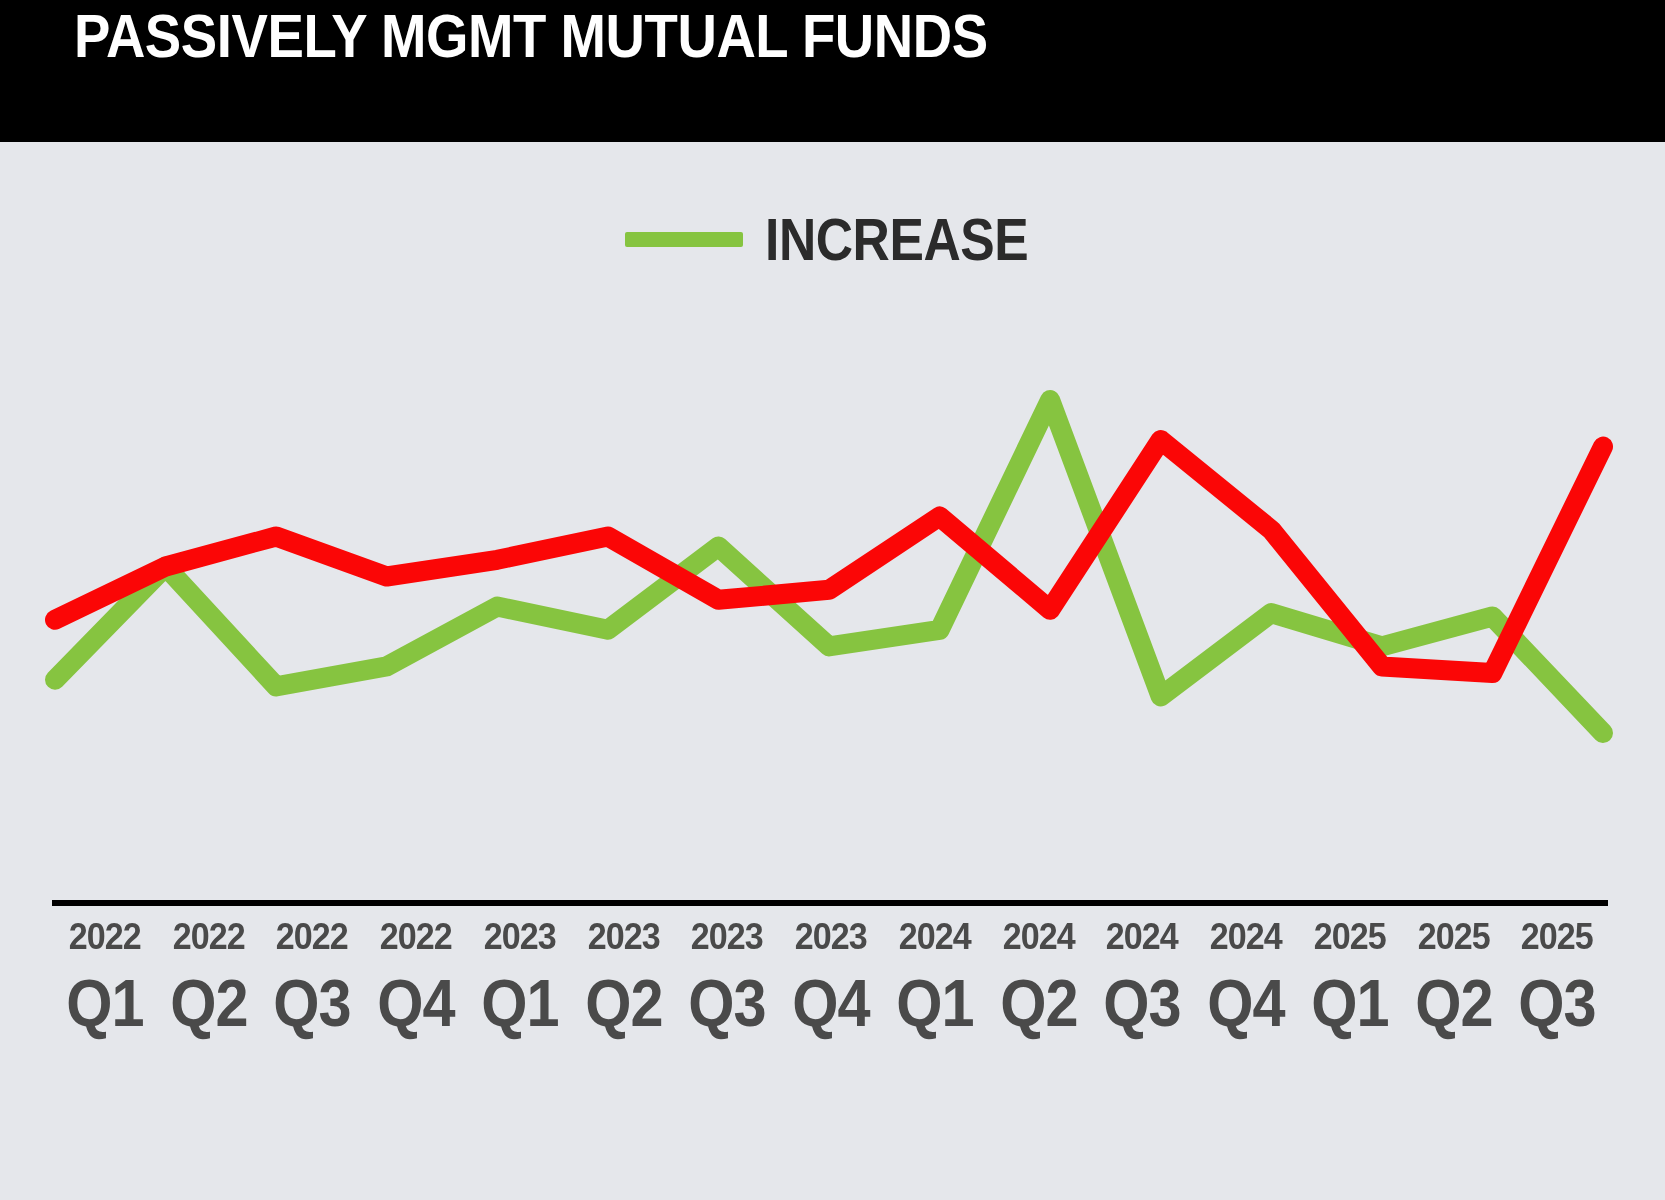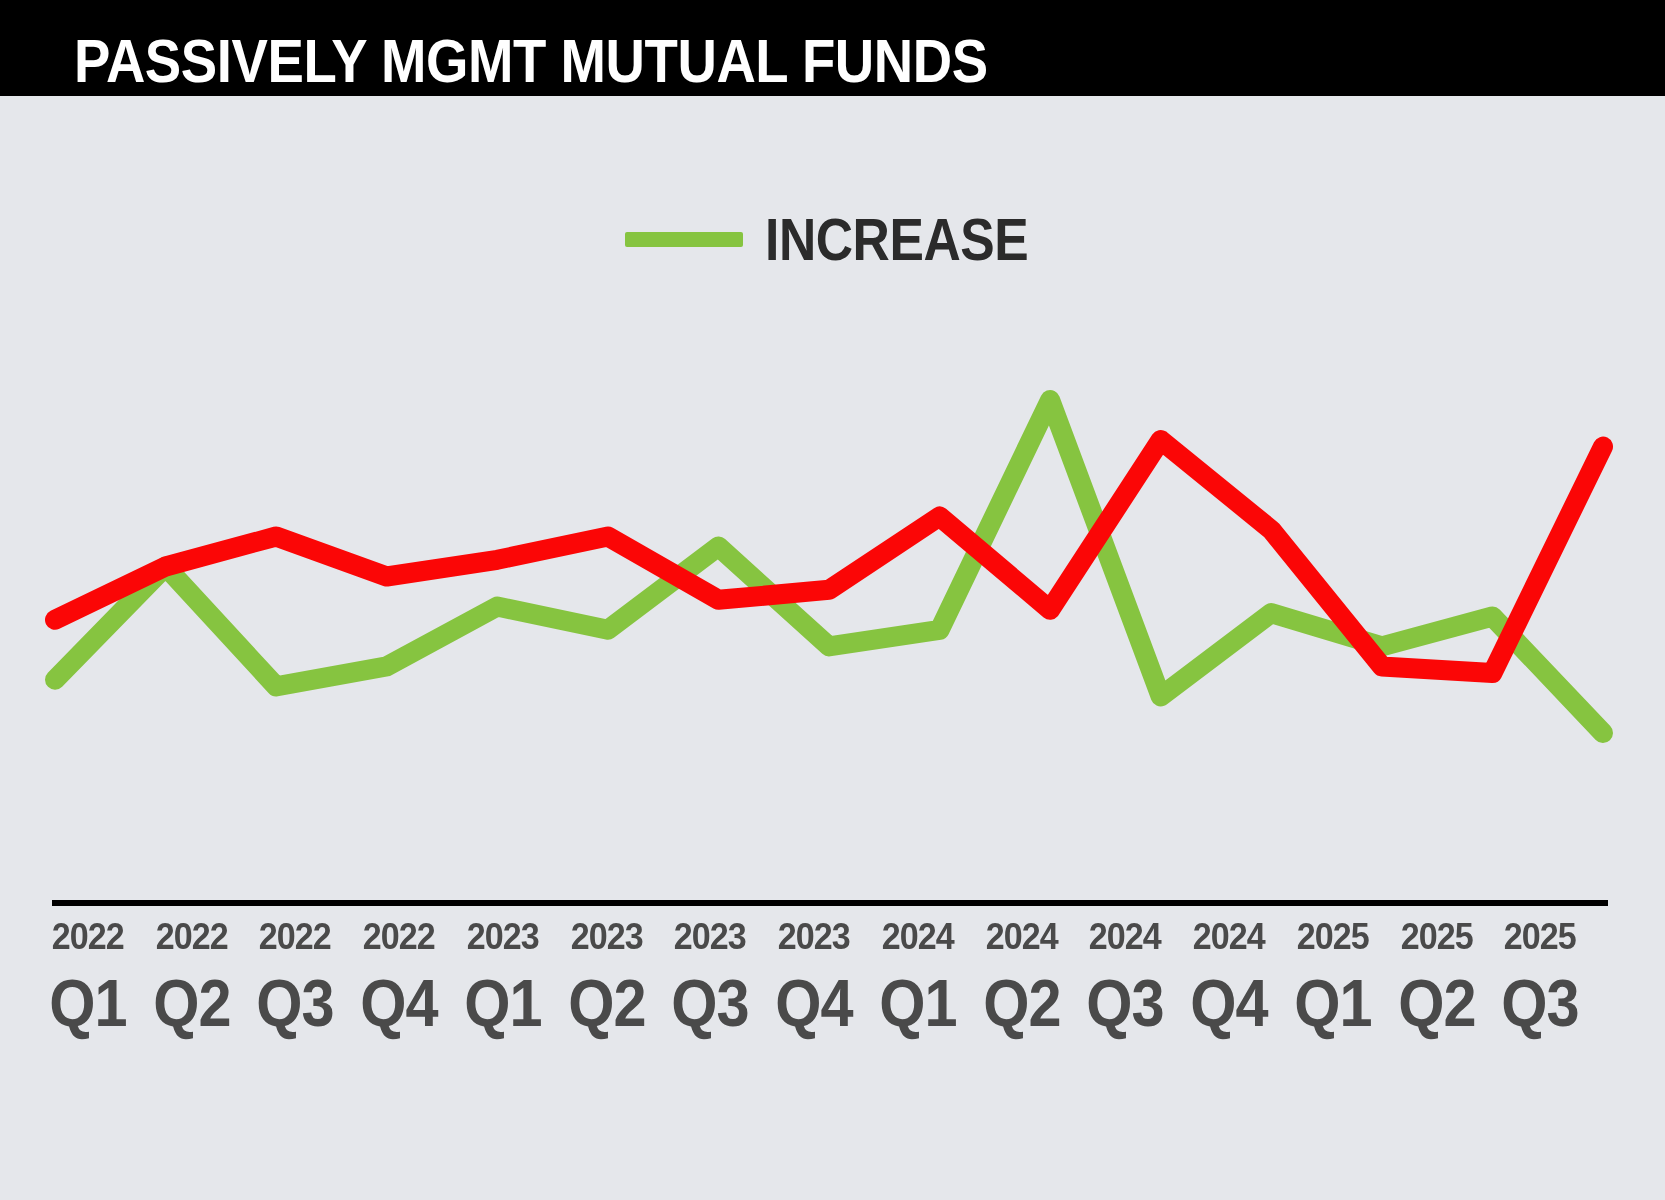--- a/index.html
+++ b/index.html
@@ -15,24 +15,24 @@
     overflow: hidden;
     position: relative;
   }
 
   
   #title-bar {
     position: absolute;
     left: 0;
     top: 0;
     width: 1665px;
-    height: 96px;
+    height: 142px;
     background: #000000;
     display: flex;
-    align-items: flex-end;
+    align-items: flex-start;
   }
   #title-text {
     color: #ffffff;
     font-family: "Liberation Sans Narrow", "Liberation Sans", sans-serif;
     font-weight: bold;
     font-size: 62px;
     letter-spacing: -0.5px;
     margin-left: 74px;
     transform: scaleX(0.88);
     transform-origin: left center;
@@ -79,21 +79,21 @@
     left: 0;
     top: 0;
     width: 1665px;
     height: 1200px;
     pointer-events: none;
   }
 
   
   #axis-labels {
     position: absolute;
-    left: 36px;
+    left: 53px;
     top: 918px;
     width: 1556px;
     display: flex;
   }
   .axis-tick {
     flex: 1 1 0;
     text-align: center;
     color: #4a4a4a;
     font-family: "Liberation Sans Narrow", "Liberation Sans", sans-serif;
     font-weight: bold;

